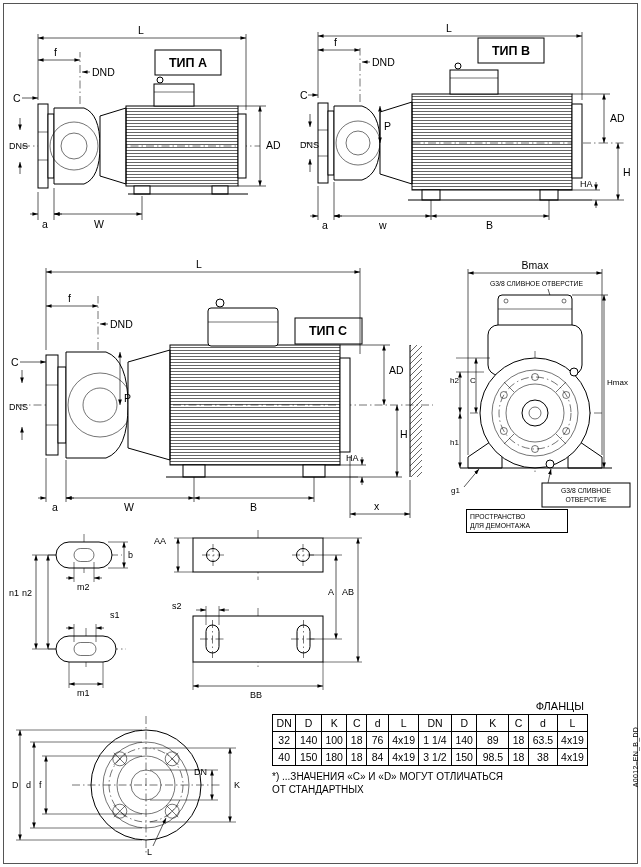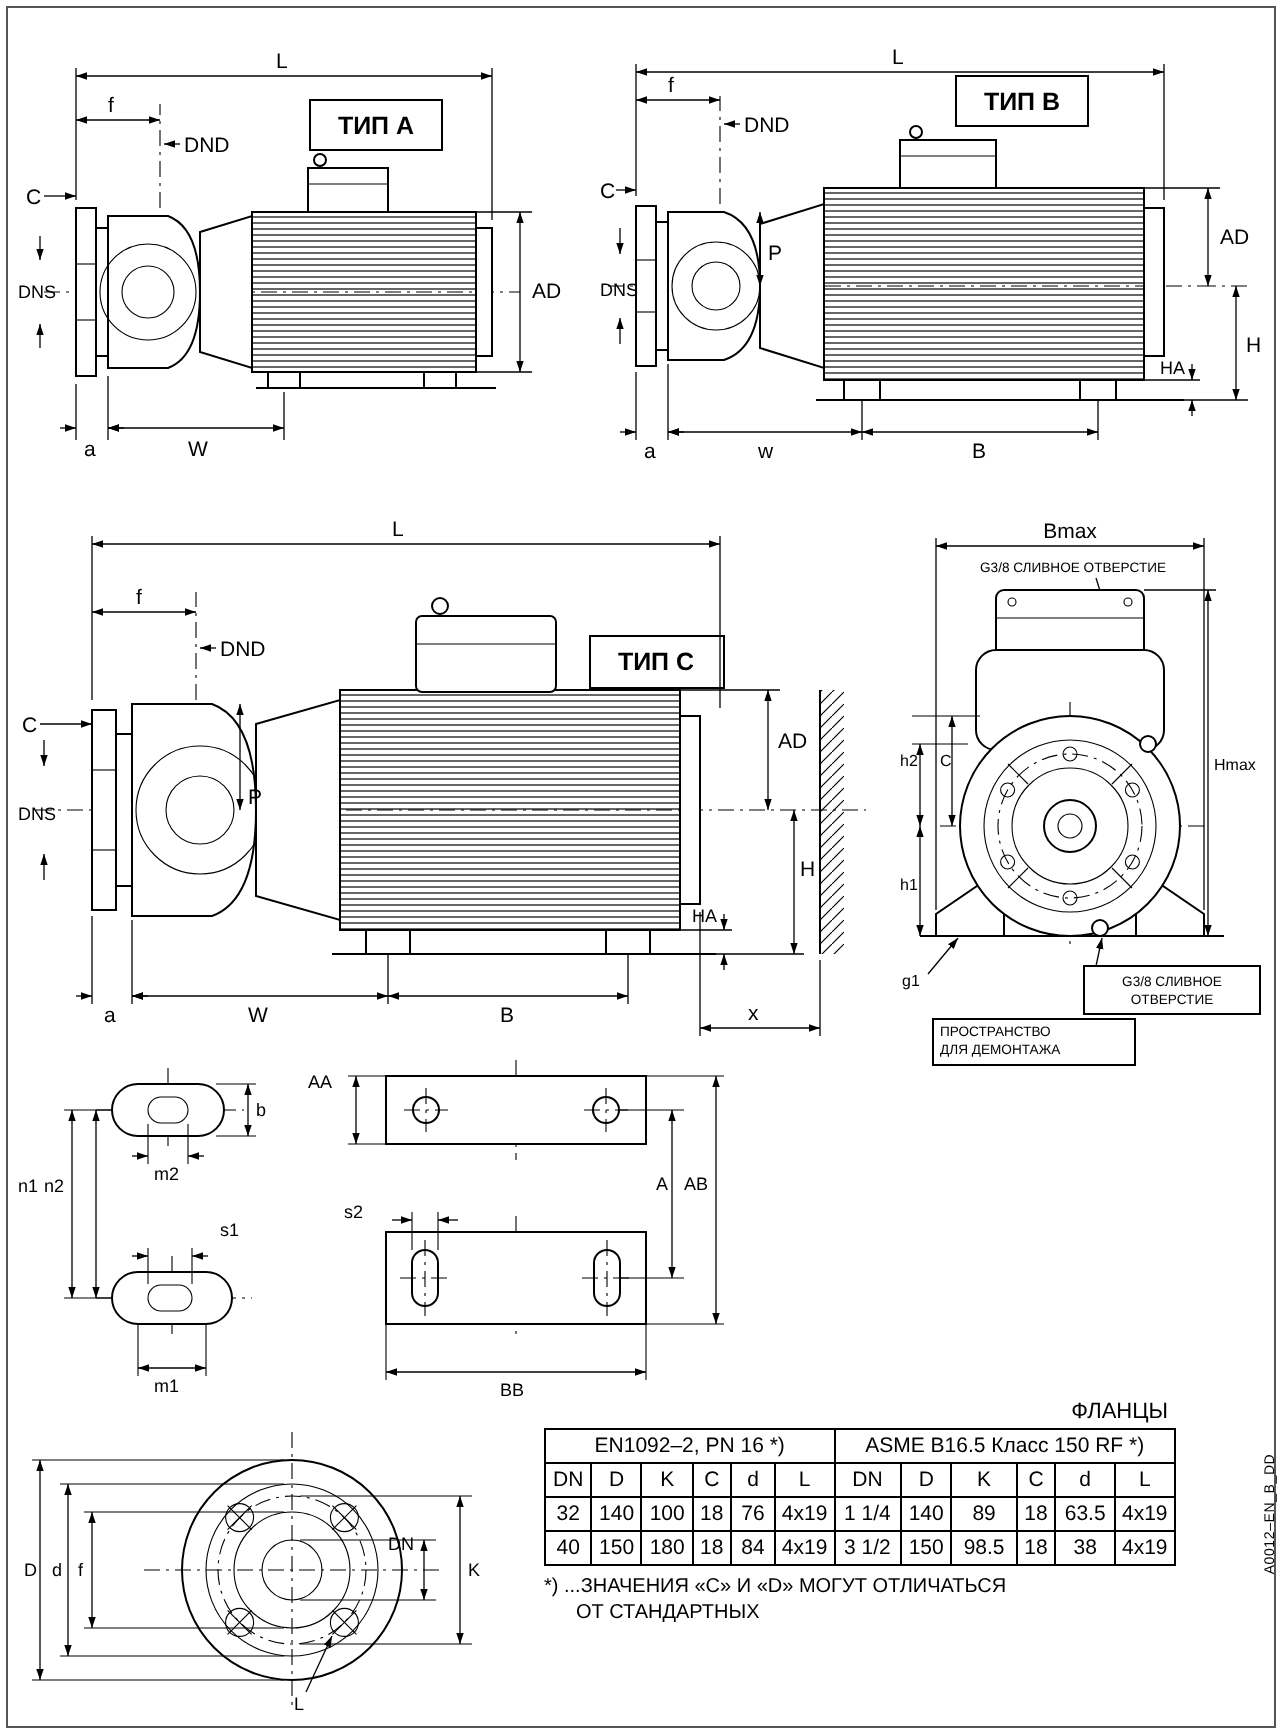--- a/index.html
+++ b/index.html
@@ -18,21 +18,21 @@
   .on{fill:none;stroke:#000;stroke-width:1}
   .tn{fill:none;stroke:#000;stroke-width:.55}
   .dm{fill:none;stroke:#000;stroke-width:.65}
   .cl{fill:none;stroke:#000;stroke-width:.55;stroke-dasharray:8 3 1.5 3}
   .notebox{position:absolute;border:1px solid #000;font-size:6.8px;line-height:1.35;padding:2px 3px;background:#fff}
   .flange-table-wrap{position:absolute;left:272px;top:700px;width:316px}
   .caption{text-align:right;font-size:11px;padding-right:4px;margin-bottom:2px}
   table{border-collapse:collapse;width:100%}
   th,td{border:1px solid #000;font-size:10.5px;font-weight:normal;text-align:center;padding:2px 1px;white-space:nowrap}
   .footnote{font-size:10px;margin-top:4px;line-height:1.3}
-  .footnote .l2{margin-left:16px}
+  .footnote .l2{}
   .doc-code{position:absolute;left:590px;top:712px;width:90px;height:90px;display:flex;align-items:center;justify-content:center;font-size:7px;transform:rotate(-90deg);letter-spacing:.3px;color:#000}
 </style>
 </head>
 <body>
 
 <div class="page">
   <div class="frame"></div>
 
   <svg style="left:8px;top:8px" width="300" height="240" viewBox="0 0 300 240">
     <defs>
@@ -577,24 +577,20 @@
           <col style="width:26px">
           <col style="width:32px">
         <col style="width:36px">
           <col style="width:28px">
           <col style="width:36px">
           <col style="width:22px">
           <col style="width:32px">
           <col style="width:32px">
       </colgroup>
       <tbody>
-          <tr>
-        <th colspan="6">EN1092–2, PN 16 *)</th>
-        <th colspan="6">ASME B16.5 Класс 150 RF *)</th>
-      </tr>
       <tr>
         <th>DN</th>
         <th>D</th>
         <th>K</th>
         <th>C</th>
         <th>d</th>
         <th>L</th>
         <th>DN</th>
         <th>D</th>
         <th>K</th>

